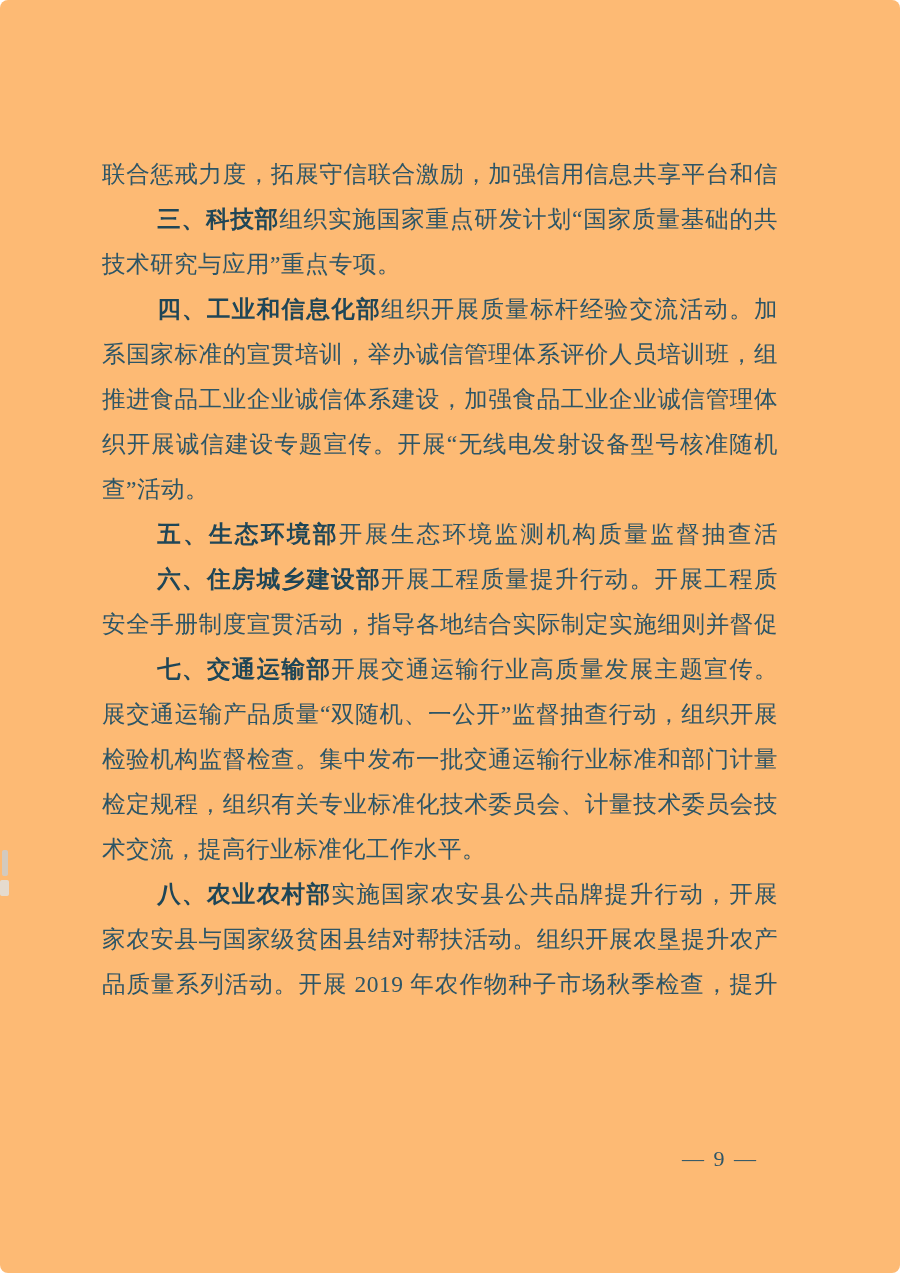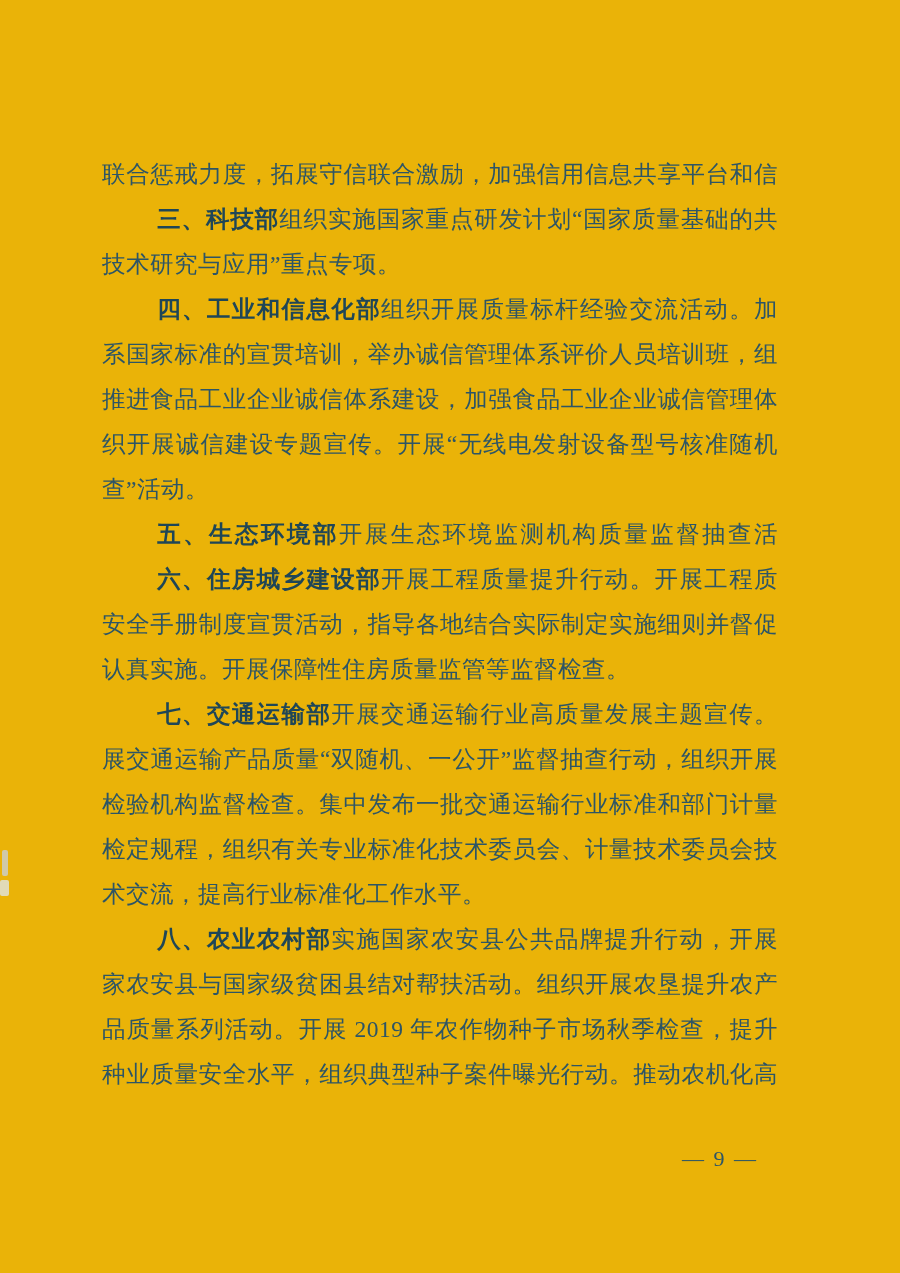--- a/index.html
+++ b/index.html
@@ -12,21 +12,22 @@
     position: relative;
     background: #ffffff;
     overflow: hidden;
     font-family: "Liberation Serif", serif;
     --ink: #2d5566;
     --ink-bold: #1f4657;
   }
   .page {
     position: absolute;
     inset: 0;
-    background: #eab308;
+    background: #fdba74;
+    border-radius: 8px;
   }
   .content {
     position: absolute;
     left: 102px;
     top: 152px;
     width: 676px;
   }
   .line {
     height: 45px;
     line-height: 45px;
@@ -84,27 +85,25 @@
       <div class="line justify indent"><span class="bold-head">三、科技部</span>组织实施国家重点研发计划“国家质量基础的共性</div>
       <div class="line">技术研究与应用”重点专项。</div>
       <div class="line justify indent"><span class="bold-head">四、工业和信息化部</span>组织开展质量标杆经验交流活动。加快</div>
       <div class="line justify">系国家标准的宣贯培训，举办诚信管理体系评价人员培训班，组</div>
       <div class="line justify">推进食品工业企业诚信体系建设，加强食品工业企业诚信管理体</div>
       <div class="line justify">织开展诚信建设专题宣传。开展“无线电发射设备型号核准随机抽</div>
       <div class="line">查”活动。</div>
       <div class="line justify indent"><span class="bold-head">五、生态环境部</span>开展生态环境监测机构质量监督抽查活动。</div>
       <div class="line justify indent"><span class="bold-head">六、住房城乡建设部</span>开展工程质量提升行动。开展工程质量</div>
       <div class="line justify">安全手册制度宣贯活动，指导各地结合实际制定实施细则并督促</div>
-      <div class="line">认真实施。开展保障性住房质量监管等监督检查。</div>
       <div class="line justify indent"><span class="bold-head">七、交通运输部</span>开展交通运输行业高质量发展主题宣传。开</div>
       <div class="line justify">展交通运输产品质量“双随机、一公开”监督抽查行动，组织开展</div>
       <div class="line justify">检验机构监督检查。集中发布一批交通运输行业标准和部门计量</div>
       <div class="line justify">检定规程，组织有关专业标准化技术委员会、计量技术委员会技</div>
       <div class="line">术交流，提高行业标准化工作水平。</div>
       <div class="line justify indent"><span class="bold-head">八、农业农村部</span>实施国家农安县公共品牌提升行动，开展国</div>
       <div class="line justify">家农安县与国家级贫困县结对帮扶活动。组织开展农垦提升农产</div>
       <div class="line justify">品质量系列活动。开展 2019 年农作物种子市场秋季检查，提升</div>
-      <div class="line justify">种业质量安全水平，组织典型种子案件曝光行动。推动农机化高</div>
     </div>
   <div class="page-number">— 9 —</div>
   <div class="artifact a1"></div>
   <div class="artifact a2"></div>
 </div>
 
 </body></html>

